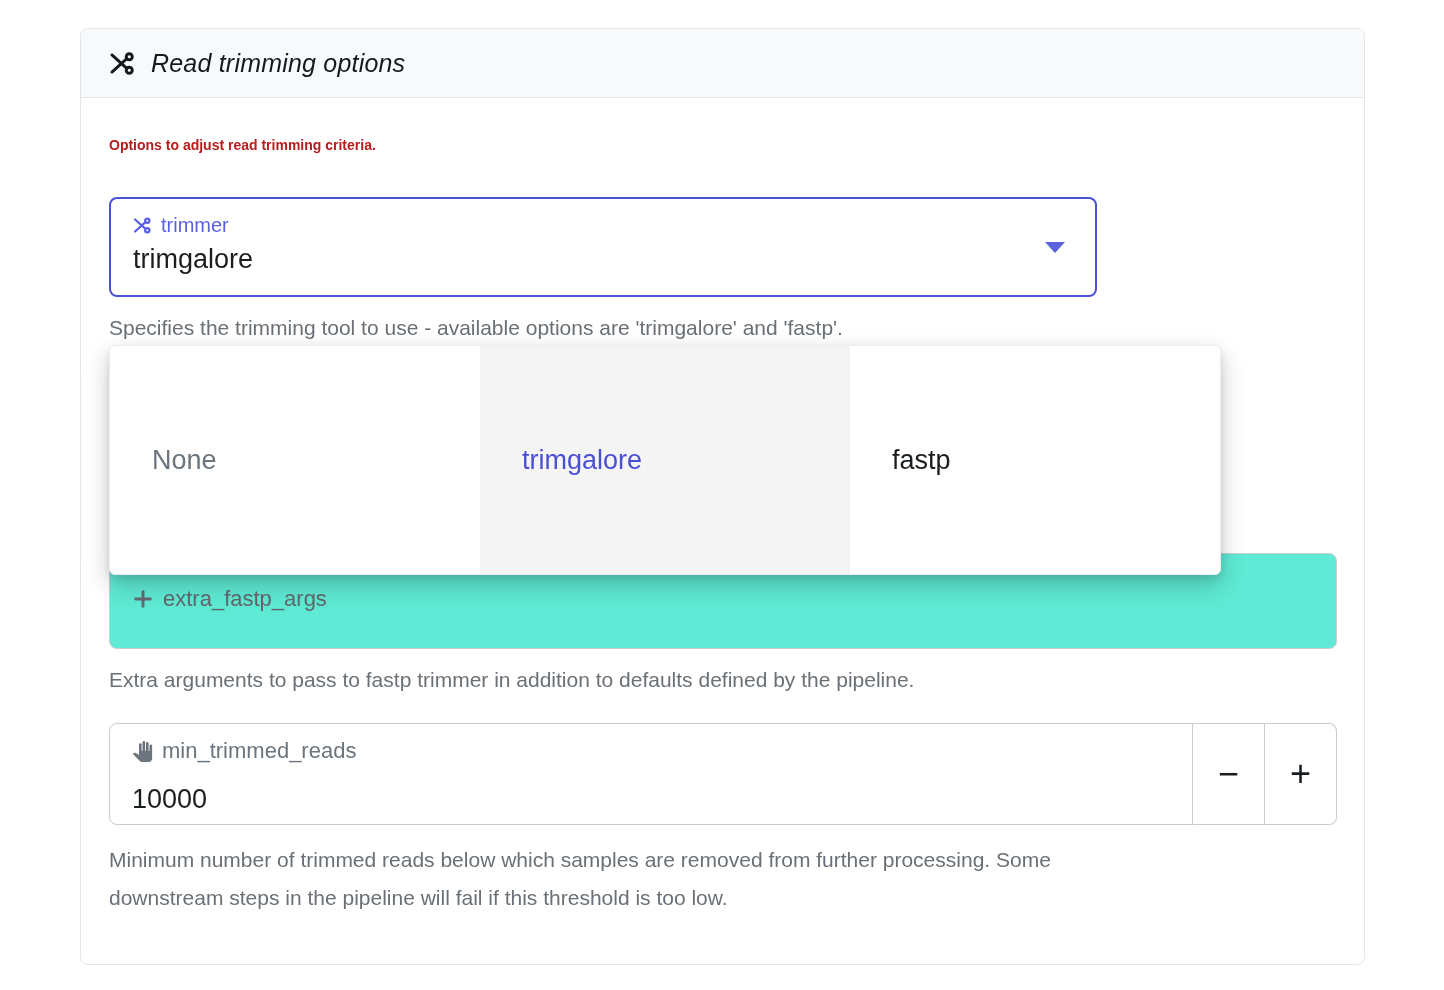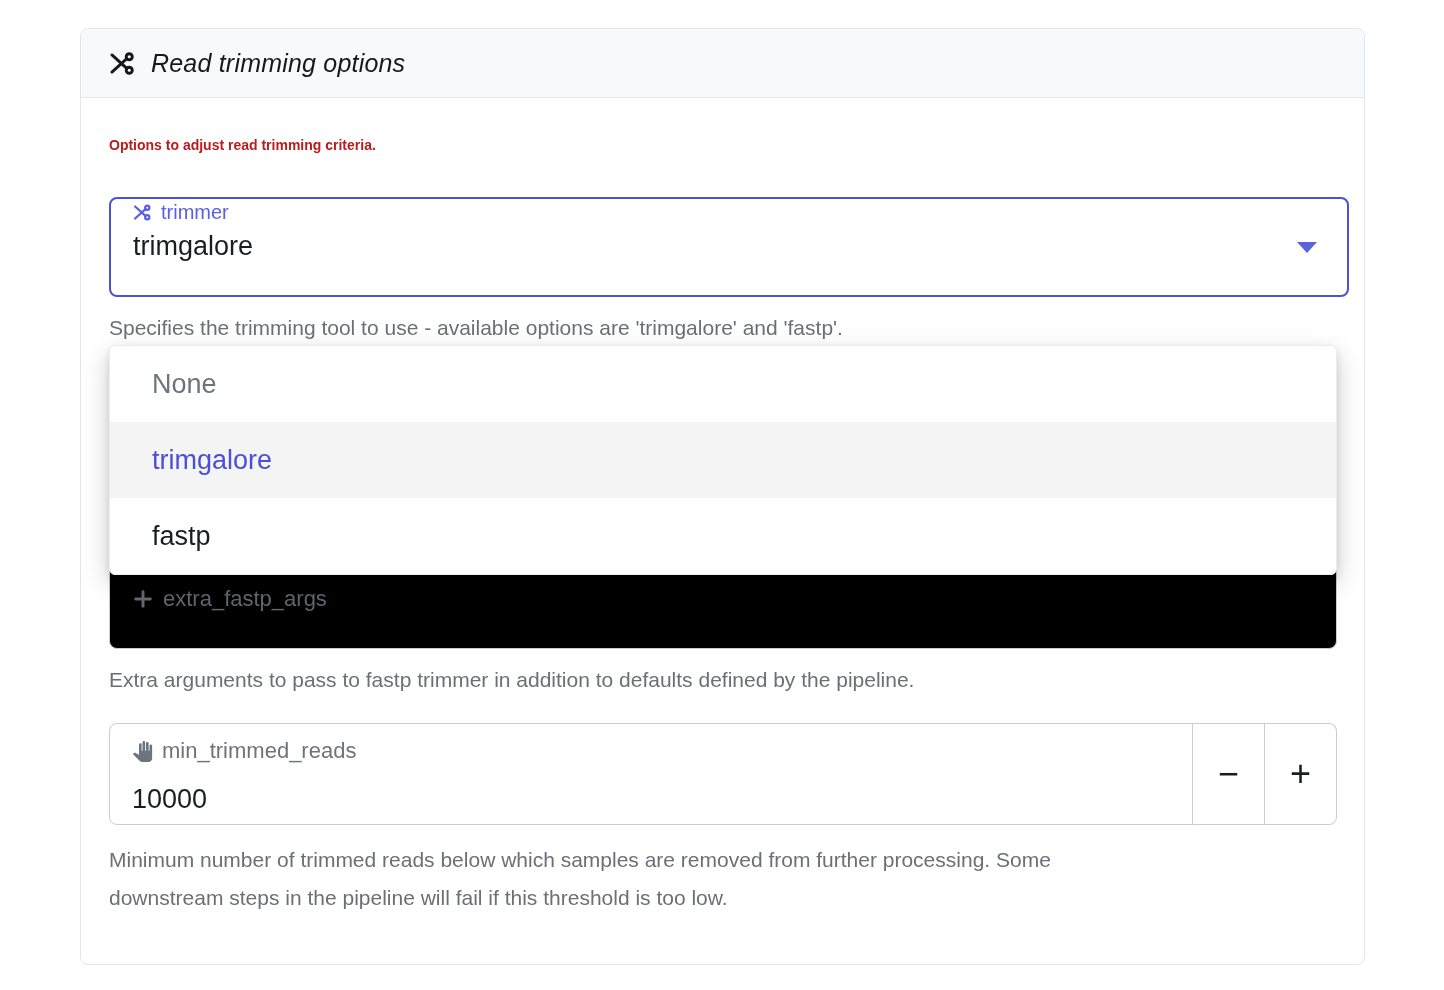--- a/index.html
+++ b/index.html
@@ -44,25 +44,25 @@
     left: 28px; top: 108px;
     font-size: 14px;
     color: #b91c1c;
     font-weight: bold;
   }
 
   
   .select-control {
     position: absolute;
     left: 28px; top: 168px;
-    width: 1240px; height: 100px;
+    width: 988px; height: 100px;
     background: #ffffff;
     border: 2px solid #4a52d5;
     border-radius: 8px;
-    padding: 2px 22px;
+    padding: 15px 22px;
     cursor: pointer;
   }
   .field-label-row {
     display: flex;
     align-items: center;
     gap: 9px;
     font-size: 20px;
   }
   .select-control .field-label-row { color: #5a5fe3; }
   .field-value {
@@ -87,48 +87,48 @@
     line-height: 28px;
   }
   .help-trimmer { top: 285px; }
   .help-fastp   { top: 637px; }
   .help-min     { top: 812px; width: 980px; line-height: 38px; }
 
   
   .dropdown {
     position: absolute;
     left: 28px; top: 316px;
-    width: 1228px; height: 230px;
+    width: 1112px; height: 230px;
     background: #ffffff;
     border: 1px solid #ededef;
     border-radius: 6px;
     box-shadow: 0 4px 8px rgba(0,0,0,0.10), 0 10px 26px rgba(0,0,0,0.20);
     display: flex;
-    flex-direction: column;
+    flex-direction: row;
     z-index: 5;
     overflow: hidden;
   }
   .dropdown .option {
     flex: 1;
     display: flex;
     align-items: center;
     padding-left: 42px;
     font-size: 27px;
     cursor: pointer;
   }
   .option-none       { color: #6c757d; }
   .option-selected   { color: #4a4fd4; background: #f4f4f5; }
   .option-fastp      { color: #1b1e21; }
 
   
   .text-field {
     position: absolute;
     left: 28px; top: 524px;
     width: 1228px; height: 96px;
-    background: #000000;
+    background: #5eead4;
     border: 1px solid #c9cdd2;
     border-radius: 8px;
     padding: 32px 22px 1px 22px;
     z-index: 1;
     cursor: text;
   }
   .text-field .field-label-row { color: #63676c; font-size: 22px; }
   .muted-icon { color: #66696d; }
 
   

